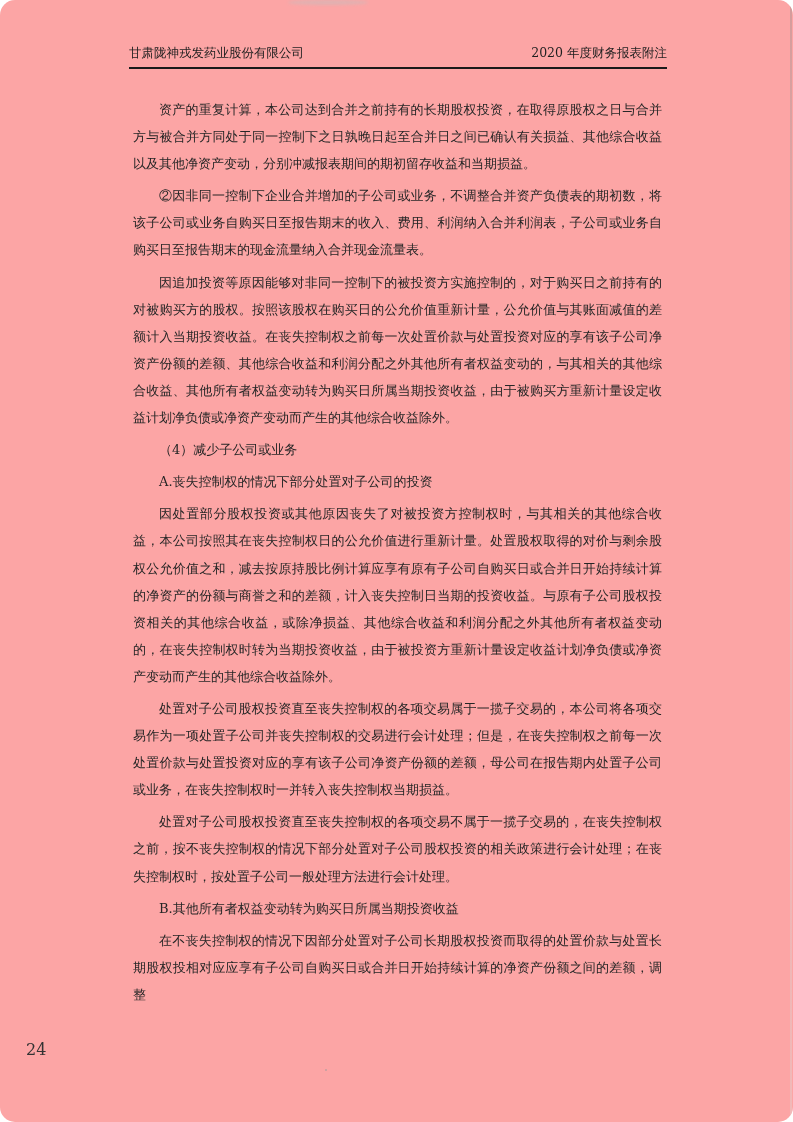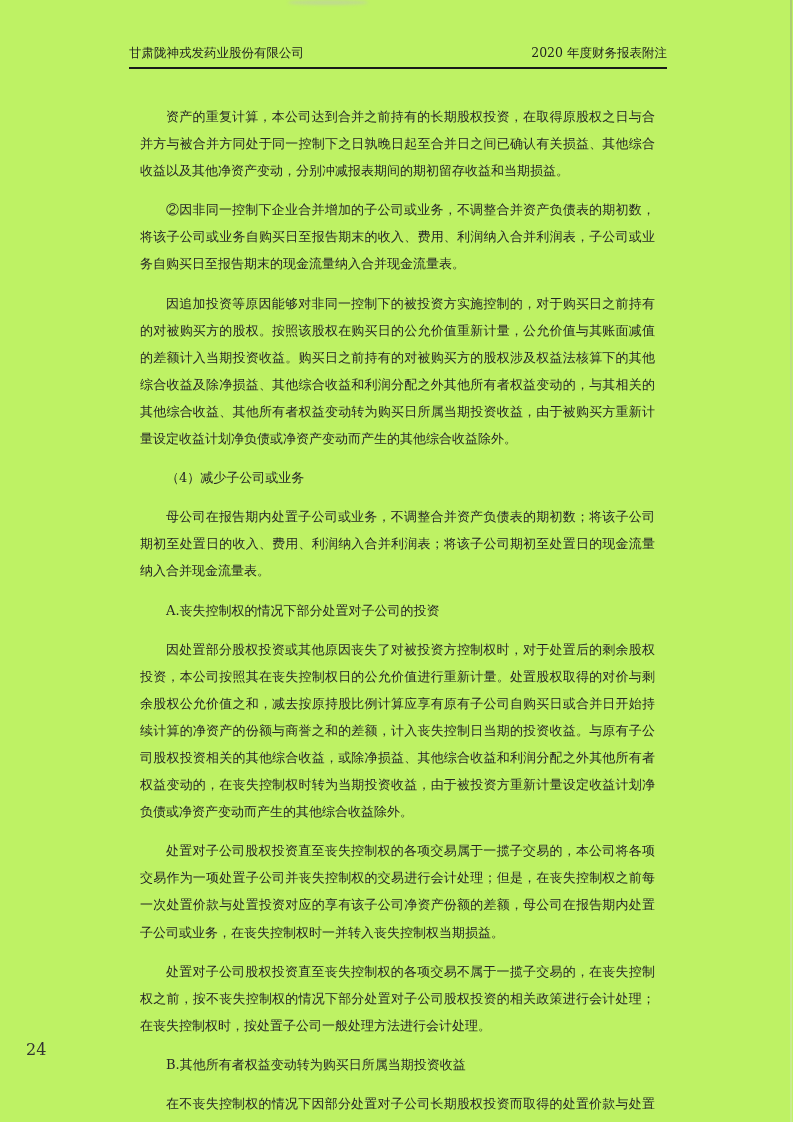--- a/index.html
+++ b/index.html
@@ -4,23 +4,24 @@
 <style>
   html, body { margin: 0; padding: 0; }
   body {
     background: #ffffff;
     font-family: "DejaVu Serif", "Liberation Serif", serif;
   }
   .page {
     position: relative;
     width: 793px;
     height: 1122px;
-    background: #bef264;
+    background: #fca5a5;
     overflow: hidden;
     color: #242424;
+    border-radius: 15px;
   }
   
   .page-header {
     position: absolute;
     left: 129px;
     right: 126px;
     top: 45px;
     display: flex;
     justify-content: space-between;
     align-items: flex-end;
@@ -37,21 +38,21 @@
     left: 128px;
     width: 539px;
     top: 91px;
     font-size: 13px;
     line-height: 27.1px;
     text-align: justify;
     text-justify: inter-ideograph;
     color: #262626;
   }
   .page-content p {
-    margin: 12px;
+    margin: 5px;
     padding: 0;
     text-indent: 2em;
   }
   
   .page-footer {
     position: absolute;
     left: 0;
     right: 0;
     top: 1040px;
     text-align: left;
@@ -104,25 +105,24 @@
   <div class="artifact-dot"></div>
 
   <div class="page-header">
     <span>甘肃陇神戎发药业股份有限公司</span>
     <span>2020 年度财务报表附注</span>
   </div>
 
   <div class="page-content">
     <p>资产的重复计算，本公司达到合并之前持有的长期股权投资，在取得原股权之日与合并方与被合并方同处于同一控制下之日孰晚日起至合并日之间已确认有关损益、其他综合收益以及其他净资产变动，分别冲减报表期间的期初留存收益和当期损益。</p>
     <p>②因非同一控制下企业合并增加的子公司或业务，不调整合并资产负债表的期初数，将该子公司或业务自购买日至报告期末的收入、费用、利润纳入合并利润表，子公司或业务自购买日至报告期末的现金流量纳入合并现金流量表。</p>
-    <p>因追加投资等原因能够对非同一控制下的被投资方实施控制的，对于购买日之前持有的对被购买方的股权。按照该股权在购买日的公允价值重新计量，公允价值与其账面减值的差额计入当期投资收益。购买日之前持有的对被购买方的股权涉及权益法核算下的其他综合收益及除净损益、其他综合收益和利润分配之外其他所有者权益变动的，与其相关的其他综合收益、其他所有者权益变动转为购买日所属当期投资收益，由于被购买方重新计量设定收益计划净负债或净资产变动而产生的其他综合收益除外。</p>
+    <p>因追加投资等原因能够对非同一控制下的被投资方实施控制的，对于购买日之前持有的对被购买方的股权。按照该股权在购买日的公允价值重新计量，公允价值与其账面减值的差额计入当期投资收益。在丧失控制权之前每一次处置价款与处置投资对应的享有该子公司净资产份额的差额、其他综合收益和利润分配之外其他所有者权益变动的，与其相关的其他综合收益、其他所有者权益变动转为购买日所属当期投资收益，由于被购买方重新计量设定收益计划净负债或净资产变动而产生的其他综合收益除外。</p>
     <p>（4）减少子公司或业务</p>
-    <p>母公司在报告期内处置子公司或业务，不调整合并资产负债表的期初数；将该子公司期初至处置日的收入、费用、利润纳入合并利润表；将该子公司期初至处置日的现金流量纳入合并现金流量表。</p>
     <p>A.丧失控制权的情况下部分处置对子公司的投资</p>
-    <p>因处置部分股权投资或其他原因丧失了对被投资方控制权时，对于处置后的剩余股权投资，本公司按照其在丧失控制权日的公允价值进行重新计量。处置股权取得的对价与剩余股权公允价值之和，减去按原持股比例计算应享有原有子公司自购买日或合并日开始持续计算的净资产的份额与商誉之和的差额，计入丧失控制日当期的投资收益。与原有子公司股权投资相关的其他综合收益，或除净损益、其他综合收益和利润分配之外其他所有者权益变动的，在丧失控制权时转为当期投资收益，由于被投资方重新计量设定收益计划净负债或净资产变动而产生的其他综合收益除外。</p>
+    <p>因处置部分股权投资或其他原因丧失了对被投资方控制权时，与其相关的其他综合收益，本公司按照其在丧失控制权日的公允价值进行重新计量。处置股权取得的对价与剩余股权公允价值之和，减去按原持股比例计算应享有原有子公司自购买日或合并日开始持续计算的净资产的份额与商誉之和的差额，计入丧失控制日当期的投资收益。与原有子公司股权投资相关的其他综合收益，或除净损益、其他综合收益和利润分配之外其他所有者权益变动的，在丧失控制权时转为当期投资收益，由于被投资方重新计量设定收益计划净负债或净资产变动而产生的其他综合收益除外。</p>
     <p>处置对子公司股权投资直至丧失控制权的各项交易属于一揽子交易的，本公司将各项交易作为一项处置子公司并丧失控制权的交易进行会计处理；但是，在丧失控制权之前每一次处置价款与处置投资对应的享有该子公司净资产份额的差额，母公司在报告期内处置子公司或业务，在丧失控制权时一并转入丧失控制权当期损益。</p>
     <p>处置对子公司股权投资直至丧失控制权的各项交易不属于一揽子交易的，在丧失控制权之前，按不丧失控制权的情况下部分处置对子公司股权投资的相关政策进行会计处理；在丧失控制权时，按处置子公司一般处理方法进行会计处理。</p>
     <p>B.其他所有者权益变动转为购买日所属当期投资收益</p>
     <p>在不丧失控制权的情况下因部分处置对子公司长期股权投资而取得的处置价款与处置长期股权投相对应应享有子公司自购买日或合并日开始持续计算的净资产份额之间的差额，调整</p>
   </div>
 
   <div class="page-footer">
     <span class="num">24</span>
   </div>
 

